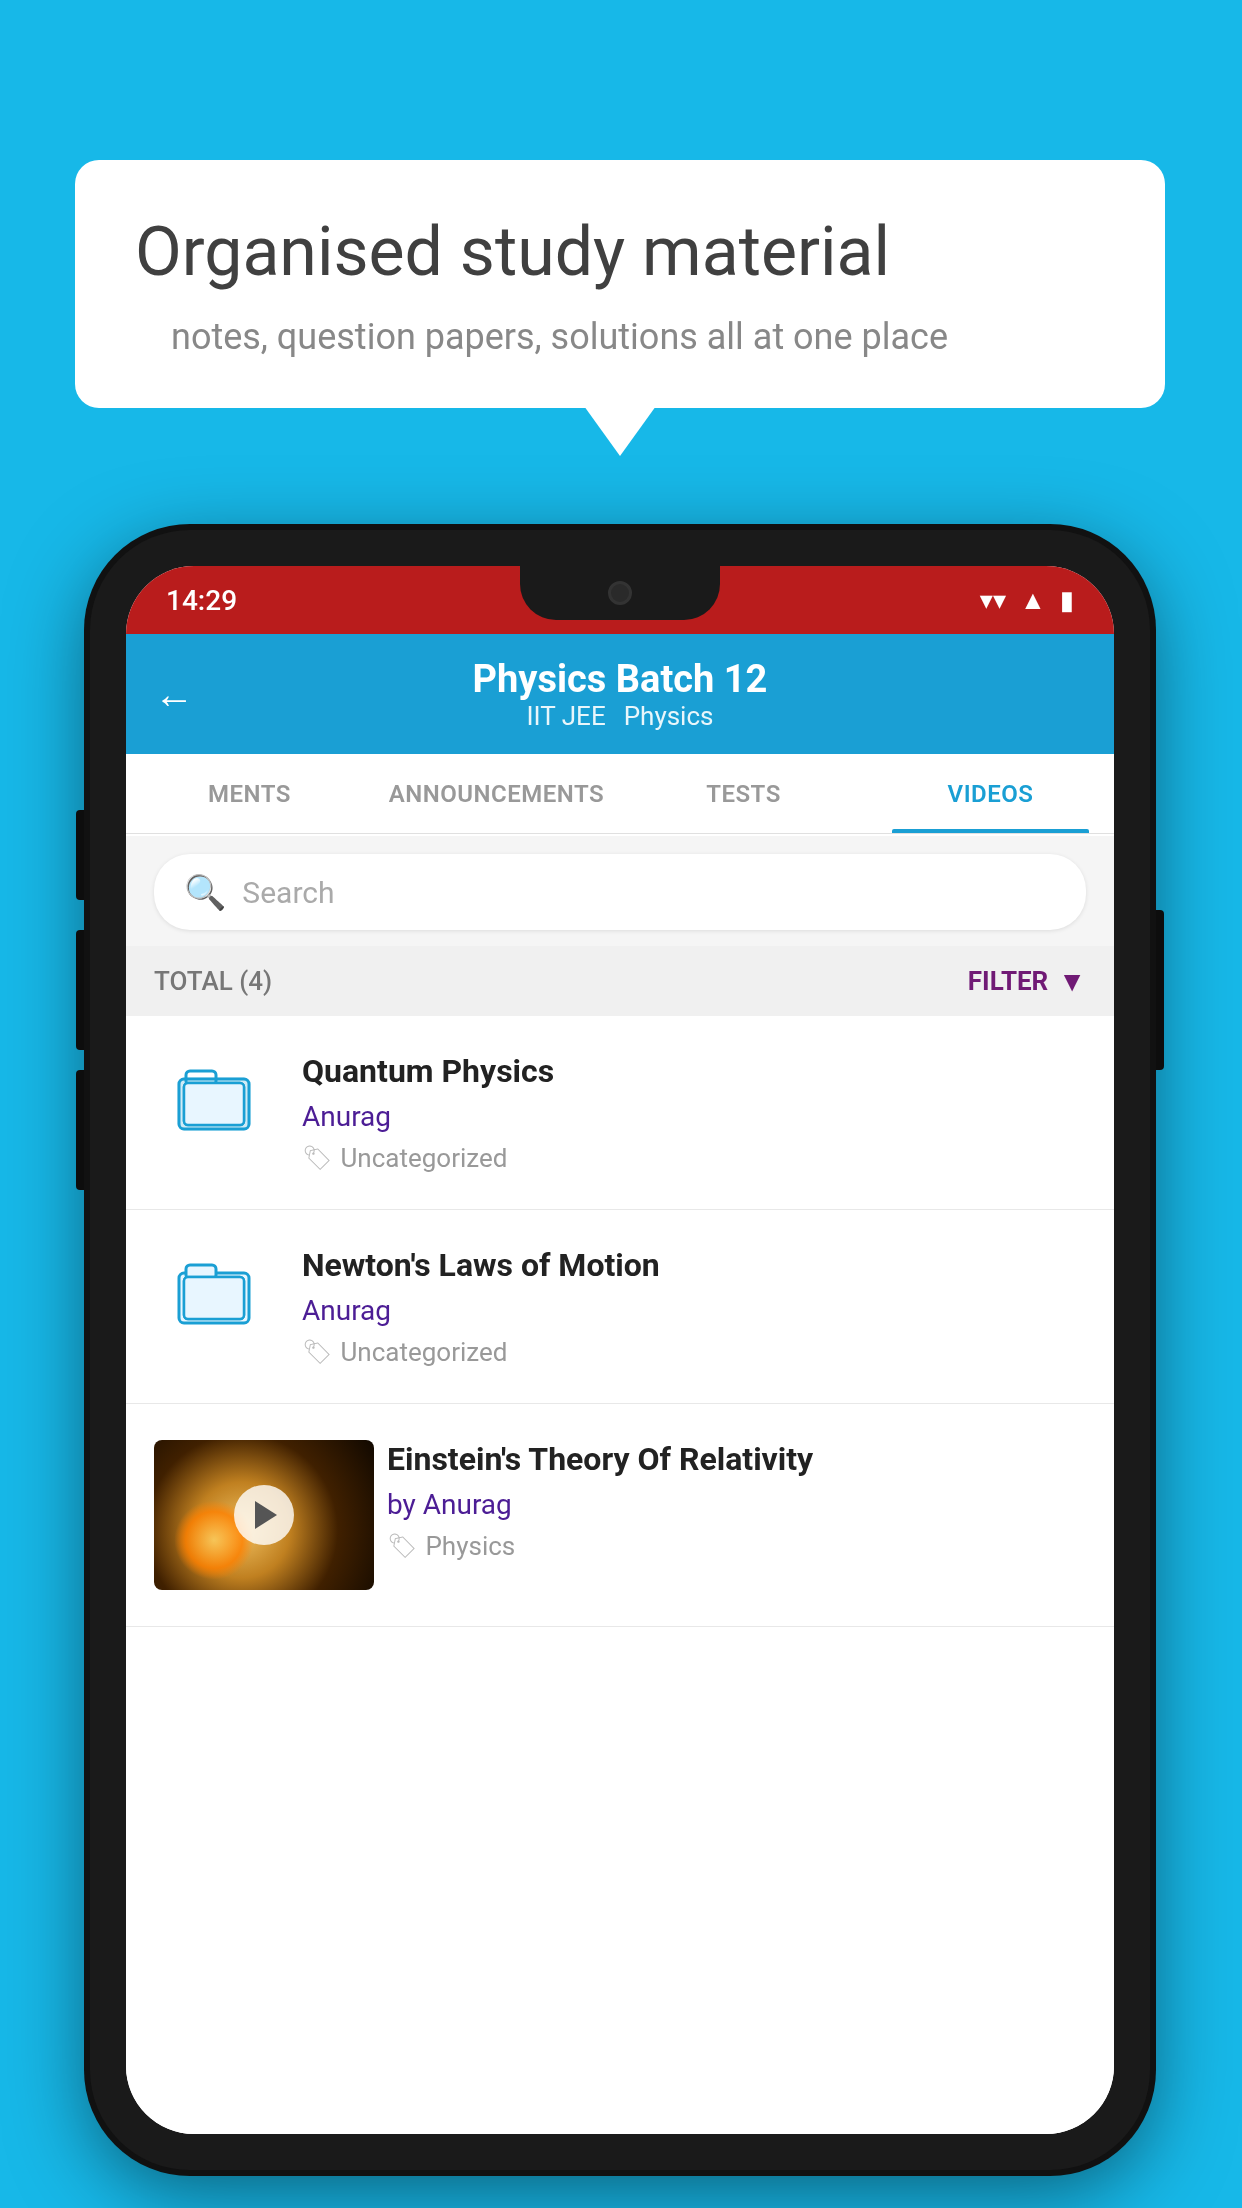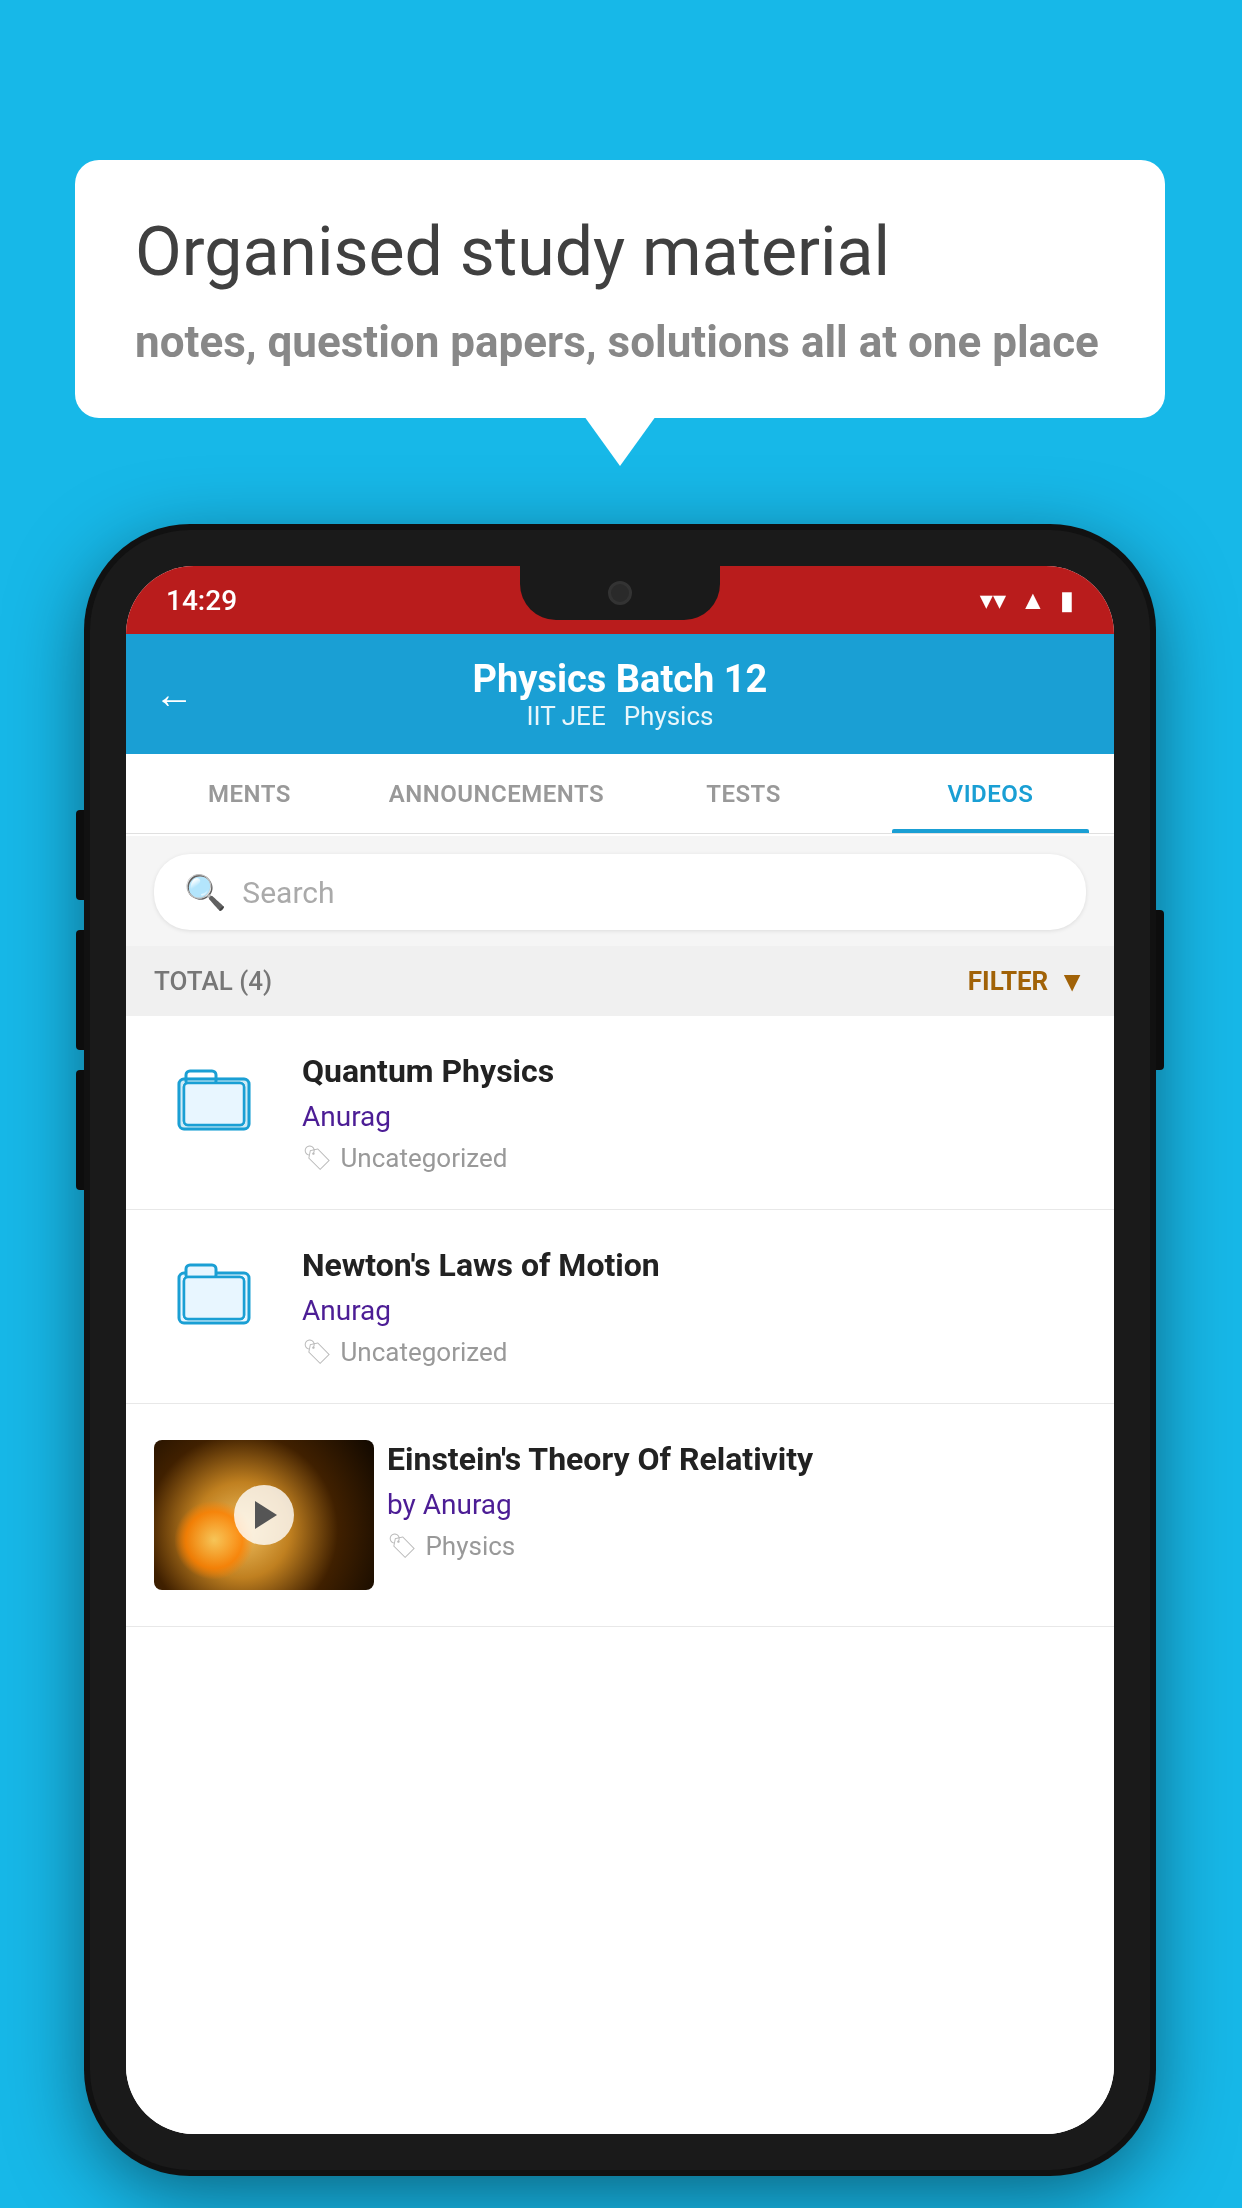--- a/index.html
+++ b/index.html
@@ -37,23 +37,24 @@
       border-top: 50px solid white;
     }
     .bubble-title {
       font-size: 68px;
       font-weight: 400;
       color: #404040;
       line-height: 1.2;
       margin-bottom: 22px;
     }
     .bubble-subtitle {
-      font-size: 44px;
+      font-size: 36px;
       color: #888;
-      font-weight: 700;
+      font-weight: 400;
+      margin-left: 36px;
     }
 
     
     .phone-wrapper {
       position: absolute;
       top: 530px;
       left: 90px;
       width: 1060px;
       height: 1640px;
     }
@@ -287,21 +288,21 @@
     .total-text {
       font-size: 26px;
       color: #777;
       font-weight: 500;
     }
     .filter-btn {
       margin-left: auto;
       display: flex;
       align-items: center;
       gap: 10px;
-      color: #a16207;
+      color: #701a75;
       font-size: 26px;
       font-weight: 700;
     }
     .filter-icon-shape {
       font-size: 28px;
     }
 
     
     .video-list {
       position: absolute;

